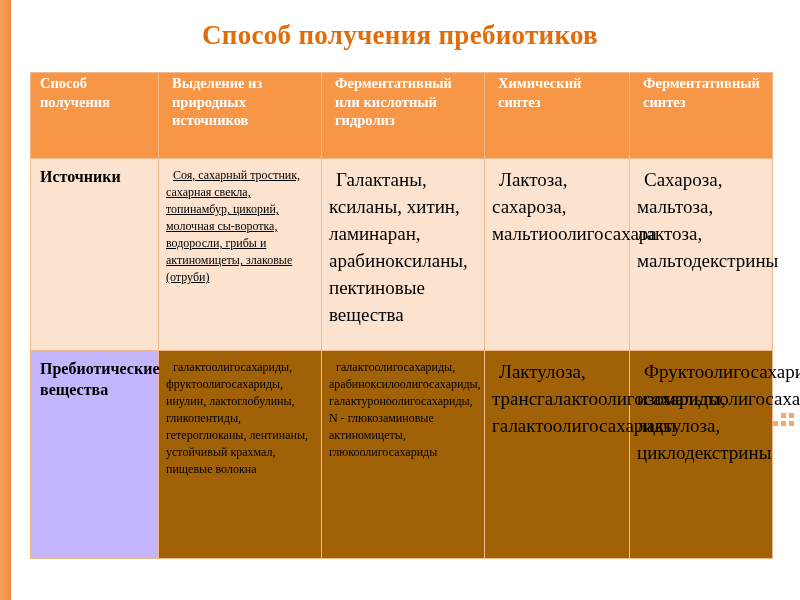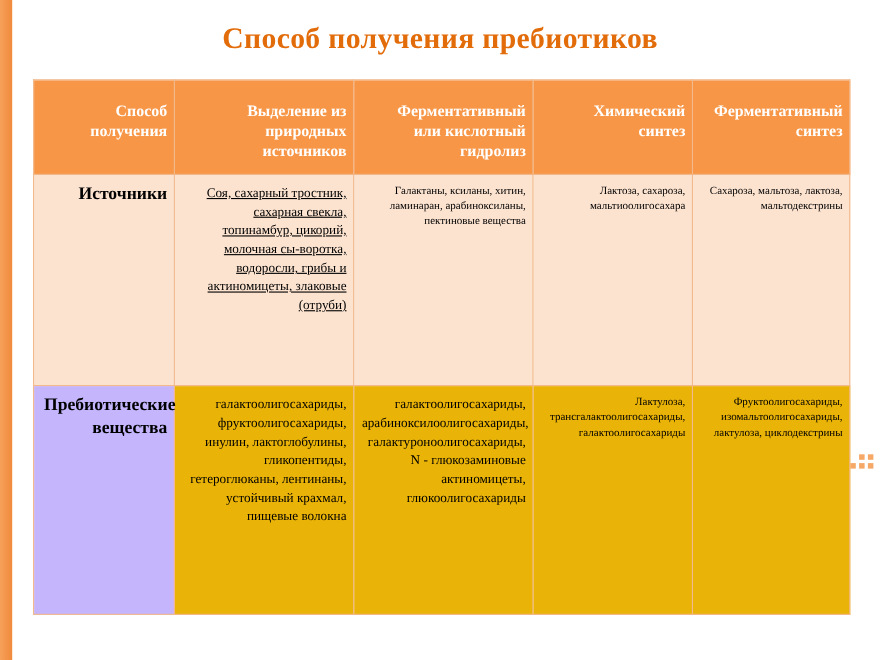--- a/index.html
+++ b/index.html
@@ -83,23 +83,22 @@
   }
   table.grid col.c0 { width: 128px; }
   table.grid col.c1 { width: 163px; }
   table.grid col.c2 { width: 163px; }
   table.grid col.c3 { width: 145px; }
   table.grid col.c4 { width: 143px; }
 
   table.grid th, table.grid td {
     vertical-align: top;
     border: 1px solid #F2B98C;
-    padding: 19px 6px 6px 7px;
+    padding: 1px 6px 6px 7px;
     box-sizing: border-box;
-    text-align: right;
   }
   thead th {
     background: #F79646;
     color: #FFFFFF;
     font-weight: bold;
     font-size: 14.5px;
     line-height: 1.28;
     text-align: left;
     border: 1px solid #F79646;
     height: 86px;
@@ -108,42 +107,42 @@
   thead th.hdr-0 {
     padding-left: 9px;
   }
   thead th.hdr-1, thead th.hdr-2, thead th.hdr-3, thead th.hdr-4 {
     padding-left: 13px;
   }
   tbody tr.row-a td {
     background: #FCE3D0;
   }
   tbody tr.row-b td {
-    background: #eab308;
+    background: #a16207;
   }
   tbody td.rowhead {
     font-size: 16px;
     font-weight: bold;
     color: #000000;
     line-height: 1.3;
     padding-left: 9px;
     padding-top: 8px;
     background: #FCE3D0;
   }
   tbody tr.row-b td.rowhead {
     background: #c4b5fd;
   }
   tbody td.cell {
     font-size: 12px;
     line-height: 1.42;
     color: #000000;
     padding-top: 8px;
   }
   tbody td.cell.big {
-    font-size: 10px;
+    font-size: 19px;
     line-height: 1.42;
   }
   tbody tr.row-a td.c-src-1 { height: 192px; text-decoration: underline; }
   tbody tr.row-b td { height: 208px; }
   .indent { text-indent: 7px; }
 </style>
 </head>
 <body>
 
 <div class="slide">

